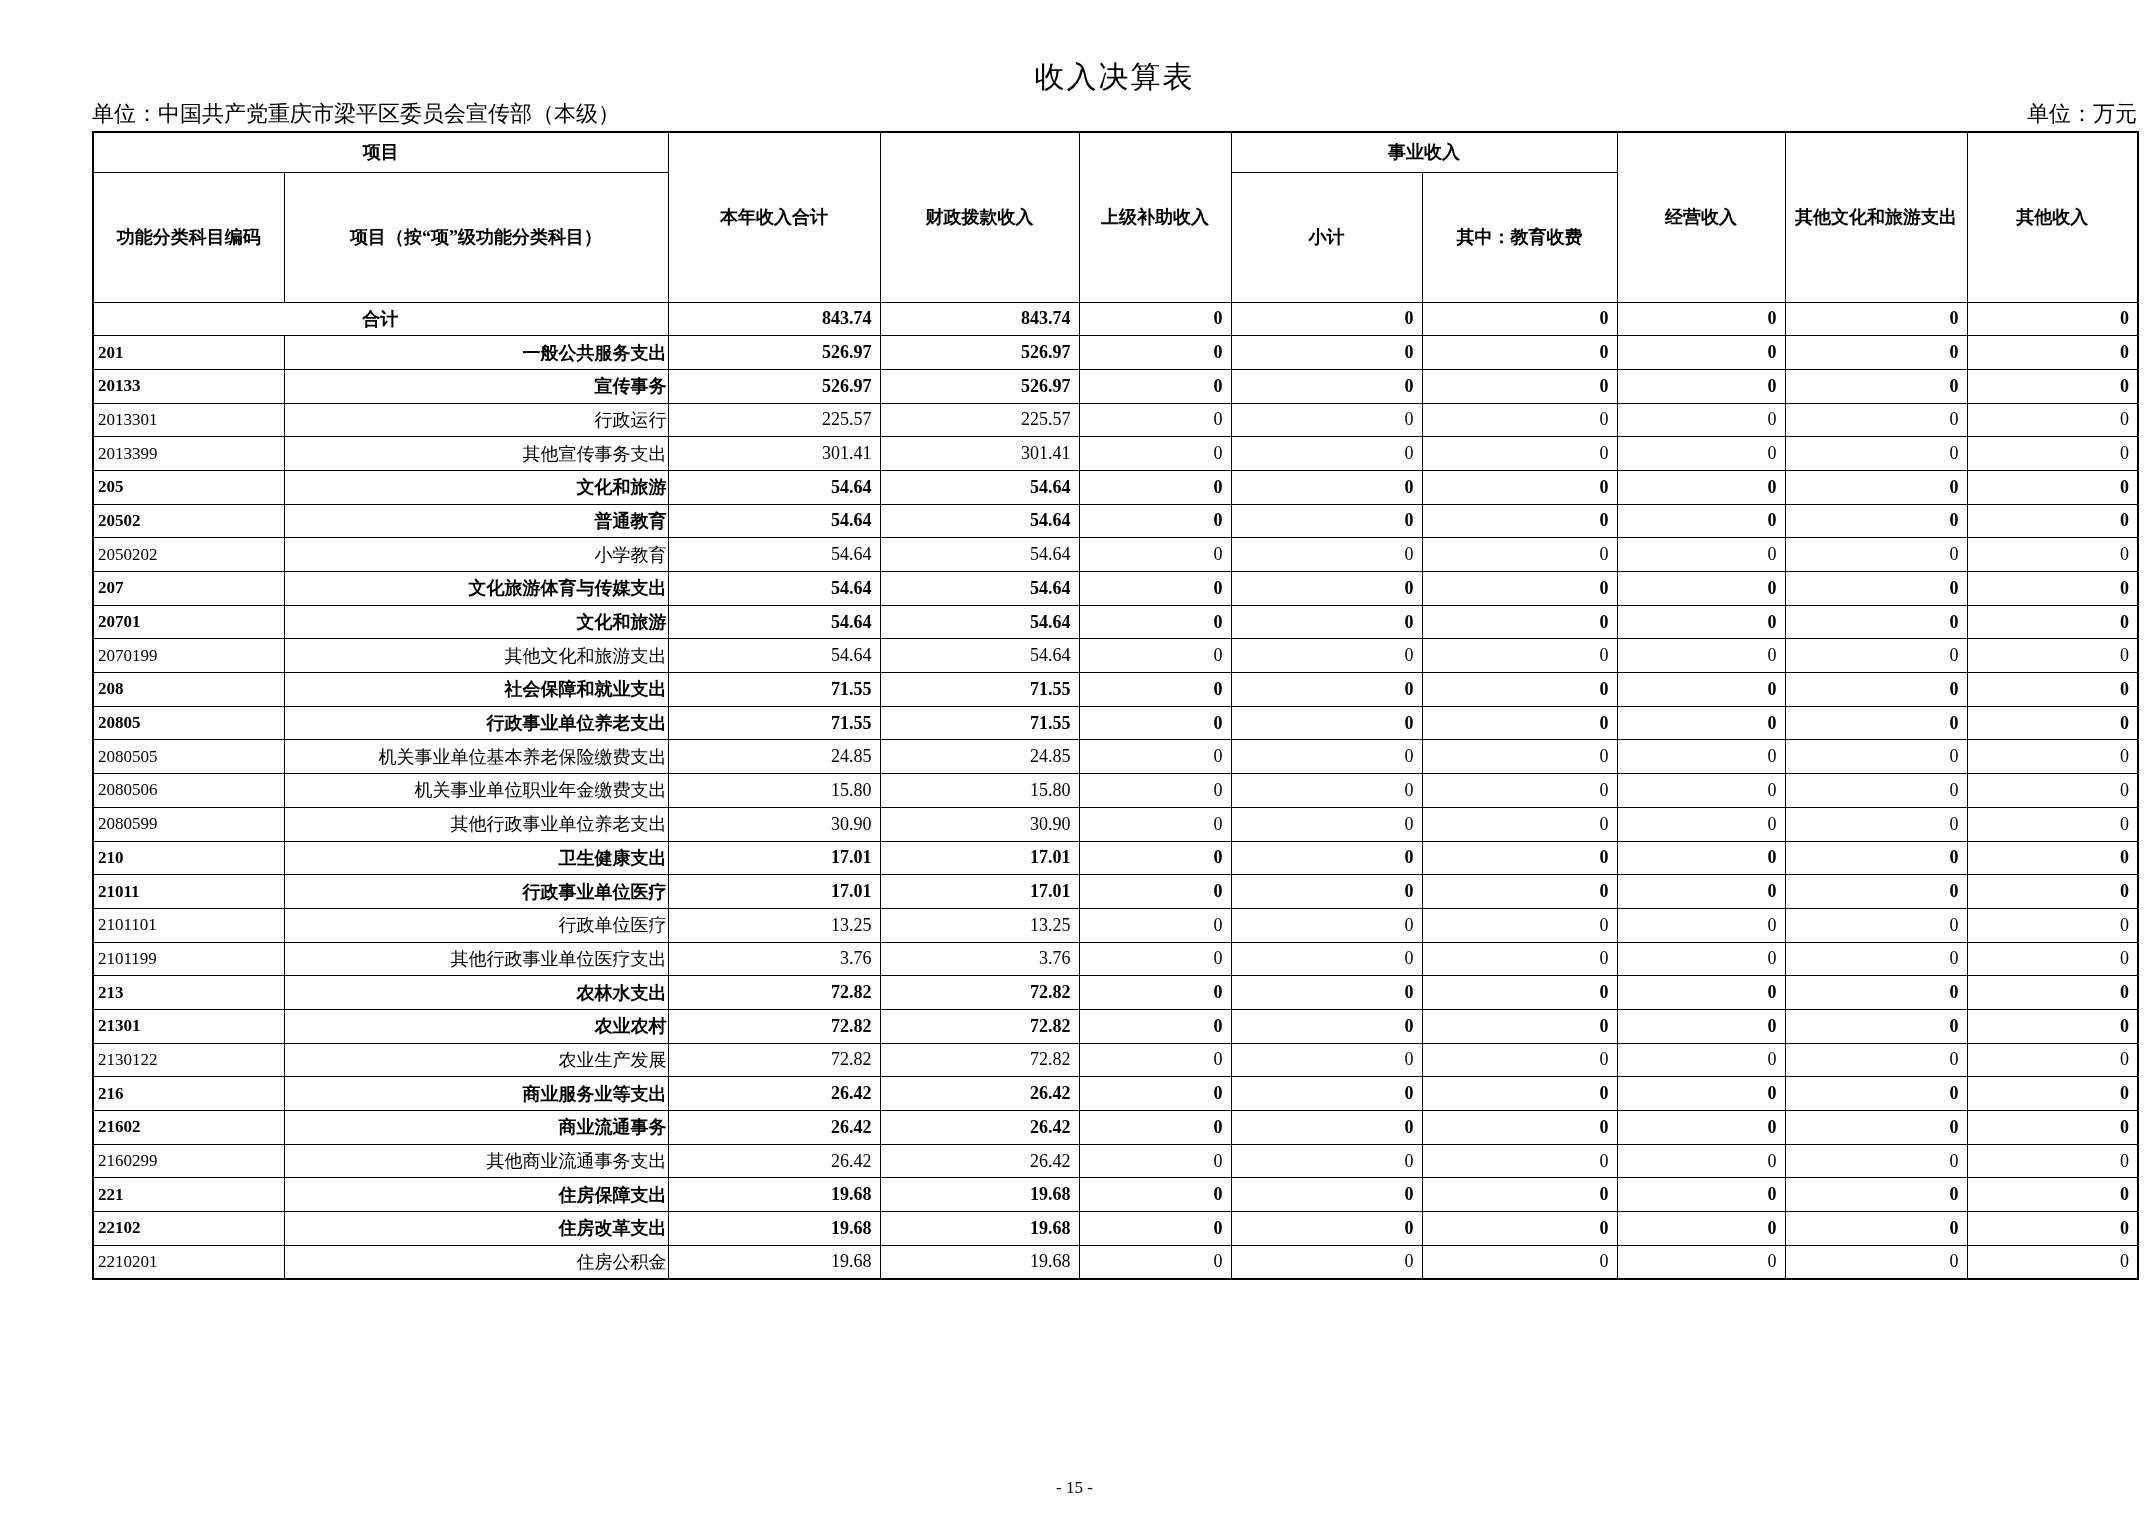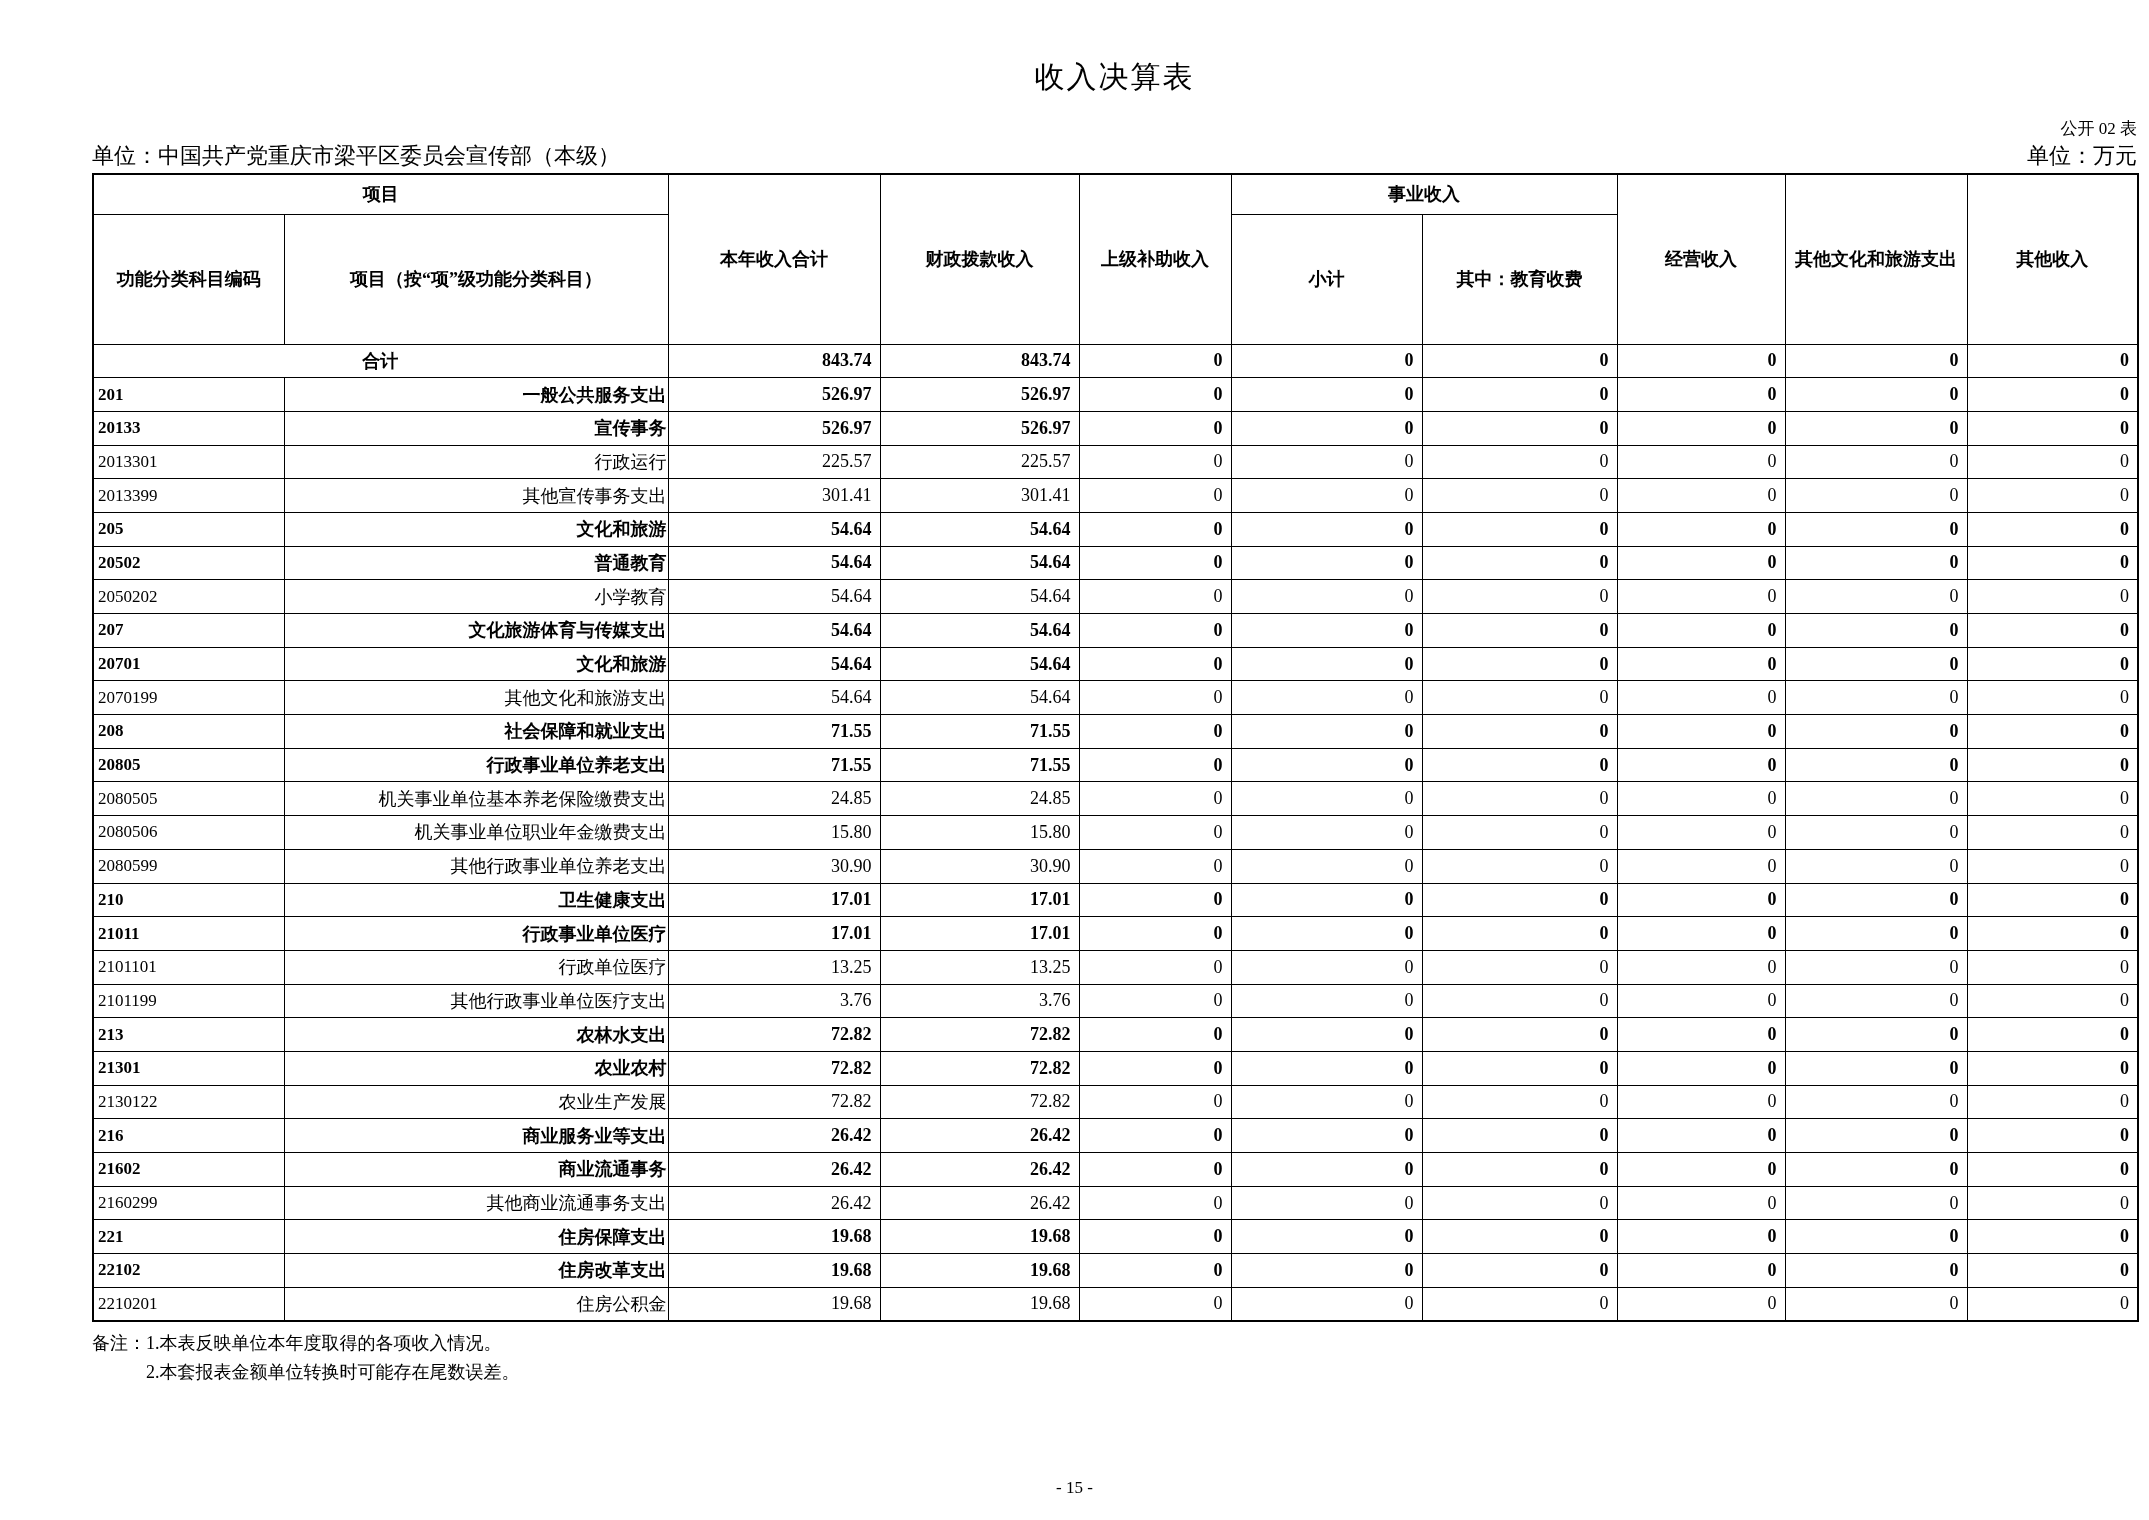--- a/index.html
+++ b/index.html
@@ -82,21 +82,20 @@
     font-size: 17px;
   }
 </style>
 </head>
 <body>
 
 <div class="content">
 
   <div class="title">收入决算表</div>
 
-  <div class="table-code">公开 02 表</div>
 
   <div class="info-row">
     <span>单位：中国共产党重庆市梁平区委员会宣传部（本级）</span>
     <span>单位：万元</span>
   </div>
 
   <table class="main">
     <colgroup>
       <col style="width:191px">
       <col style="width:384px">
@@ -471,20 +470,16 @@
           <td class="num">0</td>
           <td class="num">0</td>
           <td class="num">0</td>
           <td class="num">0</td>
           <td class="num">0</td>
           <td class="num">0</td>
         </tr>
       </tbody>
   </table>
 
-  <div class="notes">
-    <div class="note-line1">备注：1.本表反映单位本年度取得的各项收入情况。</div>
-    <div class="note-line2">2.本套报表金额单位转换时可能存在尾数误差。</div>
-  </div>
 
 </div>
 
 <div class="page-number">- 15 -</div>
 
 </body></html>

